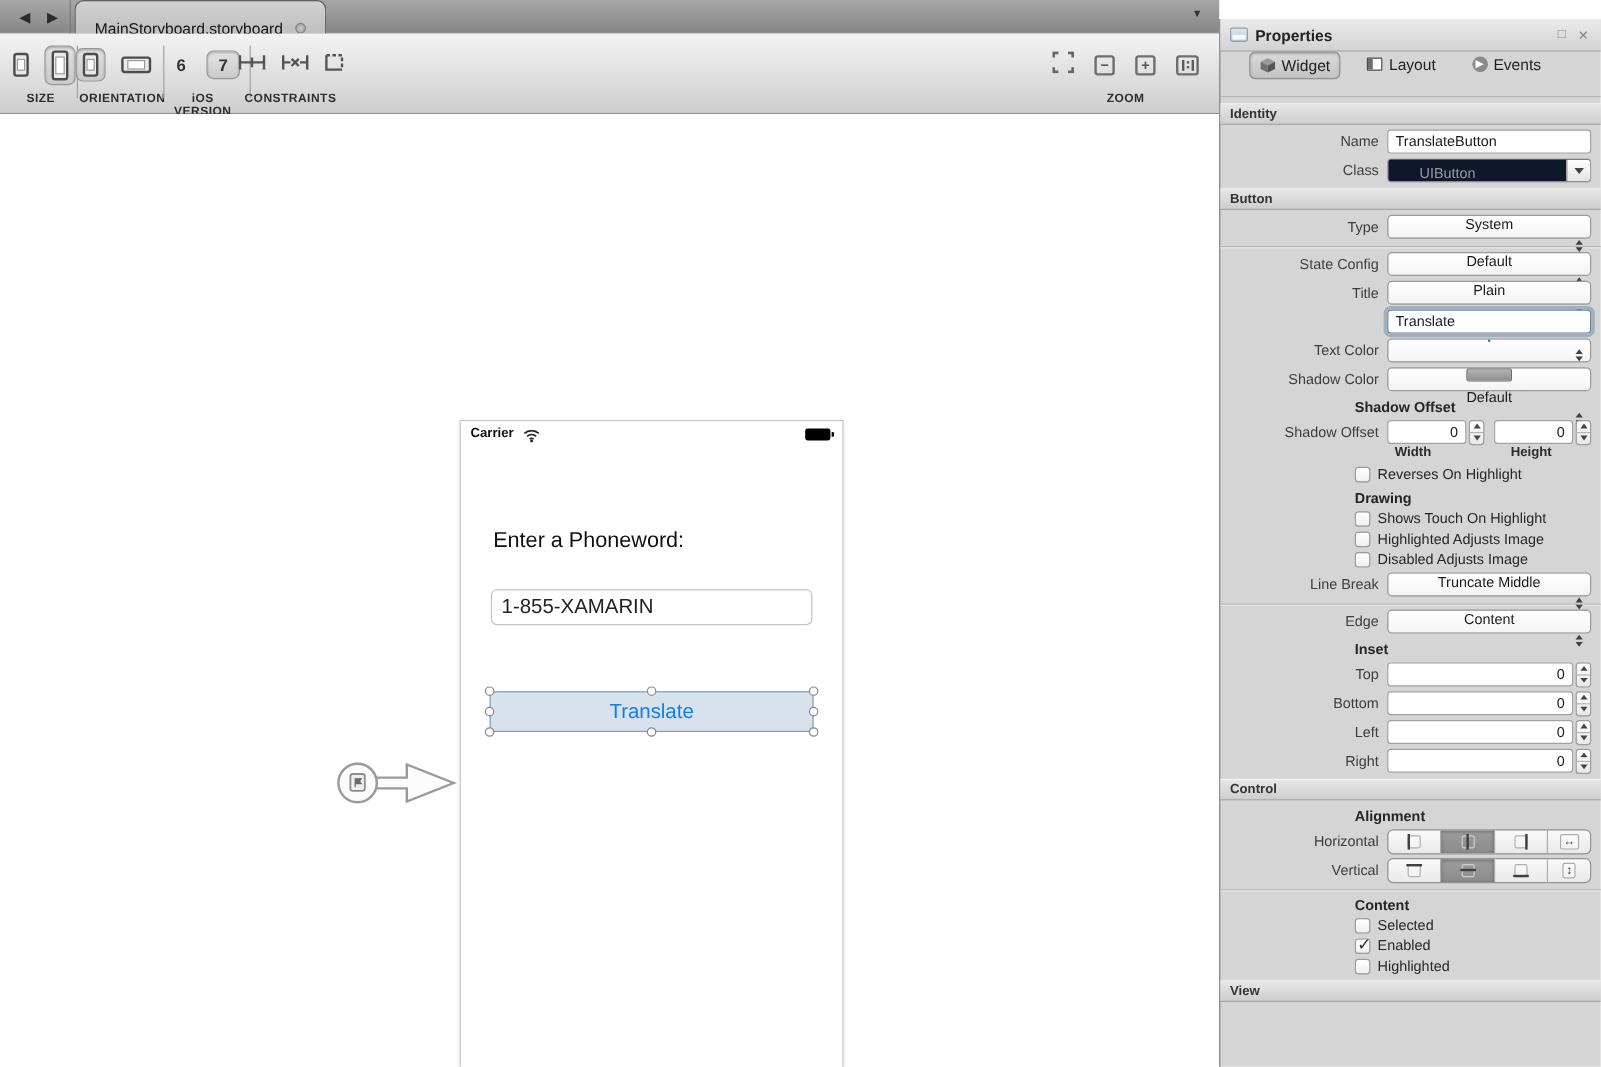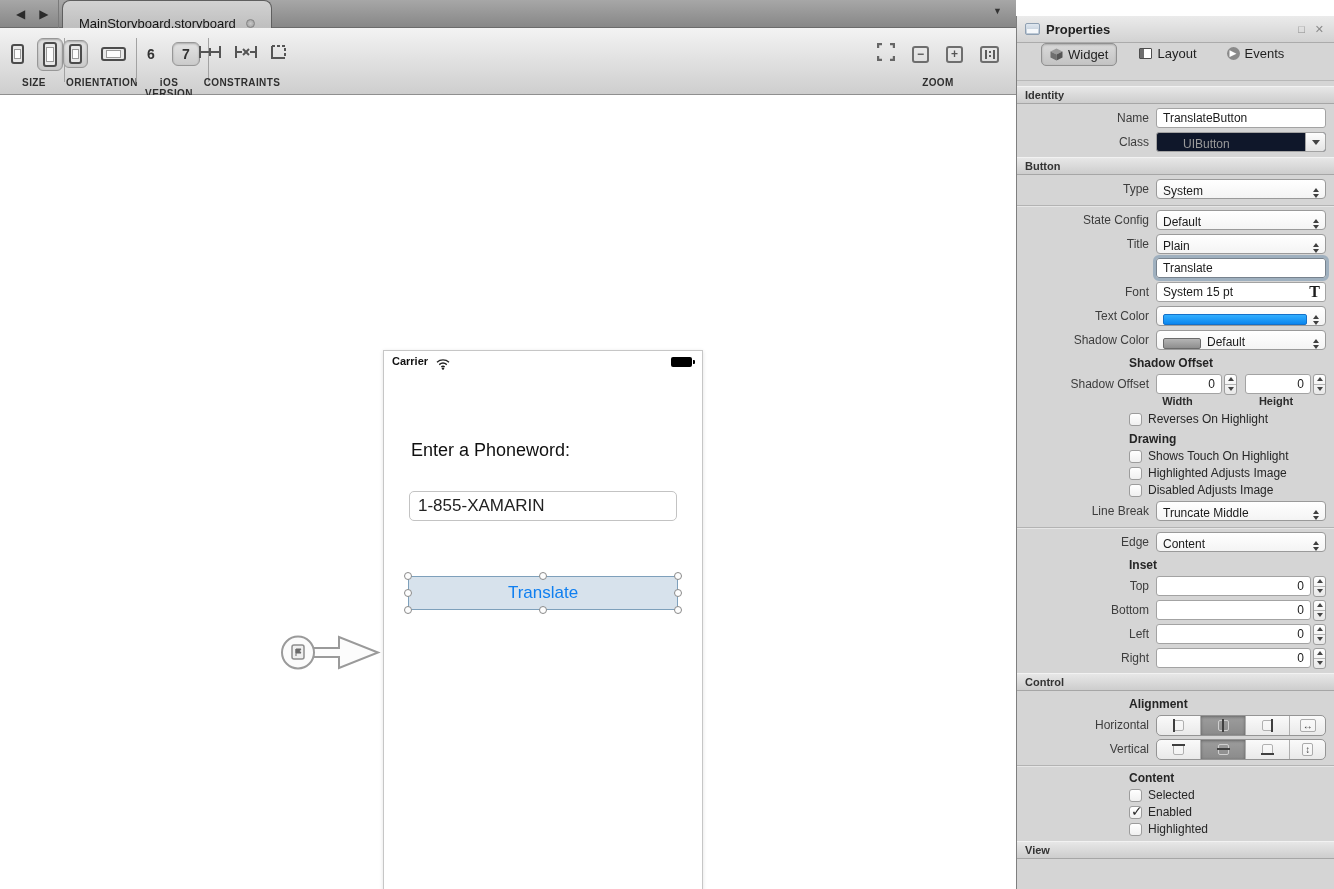--- a/index.html
+++ b/index.html
@@ -81,21 +81,21 @@
     border-top:1px solid #f2f2f2; border-bottom:1px solid #a6a6a6;
     font-size:11px; font-weight:bold; color:#333; display:flex; align-items:center; padding-left:8px; }
   .prow { display:flex; align-items:center; height:20px; margin:4px 8px 0 0; }
   .plabel { width:112px; text-align:right; padding-right:7px; font-size:12px; color:#3d3d3d; flex:none;margin-left:27px; }
   .pctrl { flex:1; display:flex; align-items:center; min-width:0; position:relative; }
   .tinput { width:100%; height:20px; border:1px solid #a3a3a3; border-radius:3px; background:#fff;
     font-size:12px; color:#1a1a1a; padding:0 6px; font-family:inherit; }
   .tinput.num { text-align:right; }
   .tinput.focusring { outline:3px solid #9fb0bf; outline-offset:0; border-color:#77828d; }
   .popup { width:100%; height:20px; border:1px solid #9a9a9a; border-radius:4px; background:linear-gradient(#ffffff,#f4f4f4);
-    display:flex; align-items:flex-end; font-size:12px; color:#1a1a1a; padding:0 6px; gap:6px; }
+    display:flex; align-items:center; font-size:12px; color:#1a1a1a; padding:0 6px; gap:6px;flex-direction:column; }
   .updown { margin-left:auto; display:flex; flex-direction:column; gap:2px; flex:none; }
   .updown i { width:0; height:0; border-left:3.5px solid transparent; border-right:3.5px solid transparent; }
   .updown .up { border-bottom:4px solid #3f3f3f; } .updown .dn { border-top:4px solid #3f3f3f; }
   .combo { width:100%; height:20px; border:1px solid #a3a3a3; border-radius:3px; background:#0f172a;
     display:flex; align-items:flex-end; overflow:hidden;padding-left:20px; }
   .combo .cval { flex:1; font-size:12px; color:#9a9a9a; padding:0 6px; white-space:nowrap; overflow:hidden; }
   .combo .cbtn { width:20px; align-self:stretch; border-left:1px solid #a3a3a3;
     background:linear-gradient(#fdfdfd,#e4e4e4); display:flex; align-items:center; justify-content:center; flex:none; }
   .combo .cbtn i { width:0; height:0; border-left:4px solid transparent; border-right:4px solid transparent; border-top:5px solid #444; }
   .stepper { width:13px; height:21px; margin-left:2px; border:1px solid #9e9e9e; border-radius:3px;
@@ -381,27 +381,20 @@
     </span>
       </span>
   </div>
   <div class="prow">
     <span class="plabel"></span>
     <span class="pctrl">
         <input class="tinput focusring" readonly="" value="Translate" style="">
       </span>
   </div>
   <div class="prow">
-    <span class="plabel">Font</span>
-    <span class="pctrl">
-      <input class="tinput" style="padding-right: 24px;" readonly="" value="System 15 pt">
-      <span class="fontT">T</span>
-    </span>
-  </div>
-  <div class="prow">
     <span class="plabel">Text Color</span>
     <span class="pctrl">
         <span class="popup">
       <span class="swatch-blue"></span>
       <span class="updown">
             <i class="up"></i>
             <i class="dn"></i>
           </span>
     </span>
       </span>

